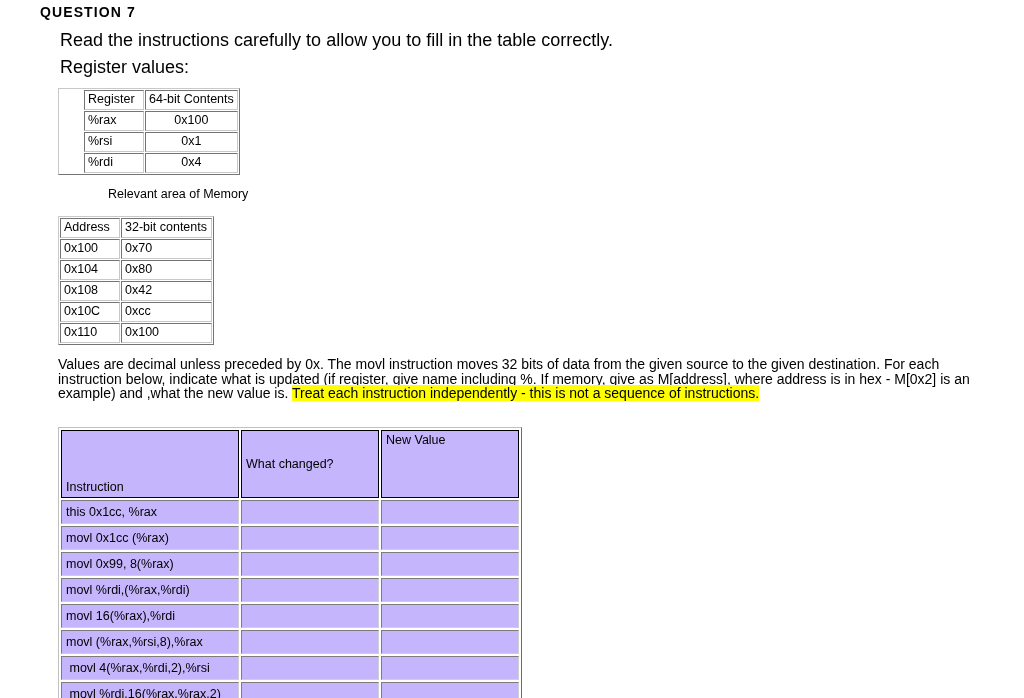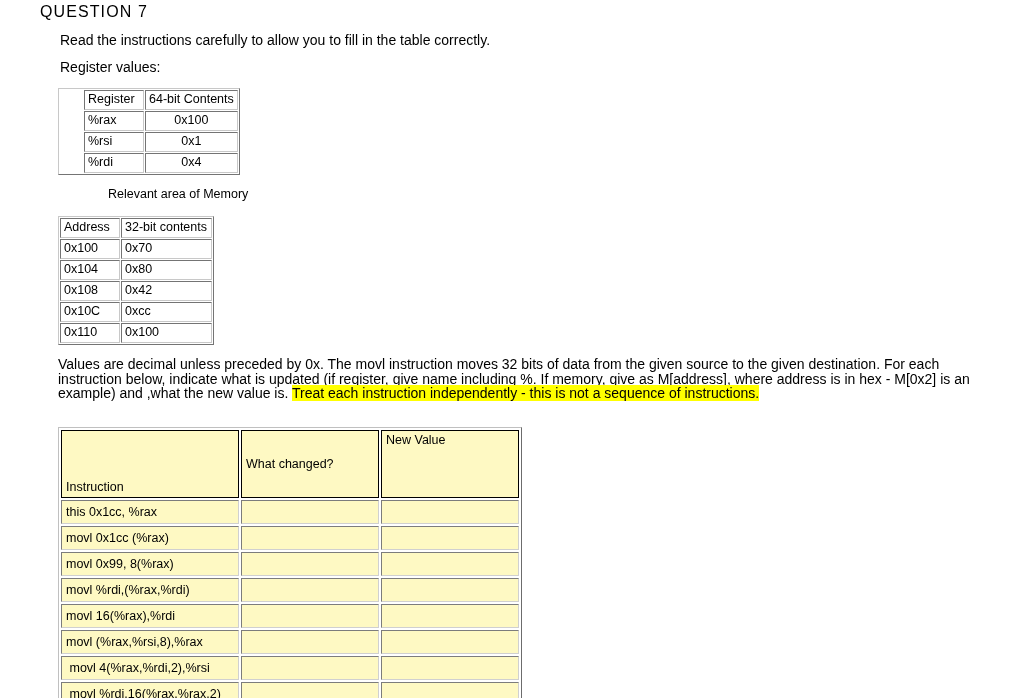--- a/index.html
+++ b/index.html
@@ -19,30 +19,30 @@
   .page {
     position: relative;
     width: 1024px;
     height: 698px;
   }
 
   .q-title {
     position: absolute;
     left: 40px;
     top: 4px;
-    font-size: 16px;
-    font-weight: normal;
+    font-size: 14px;
+    font-weight: bold;
     letter-spacing: 1.1px;
     line-height: 16px;
   }
 
   .intro-line {
     position: absolute;
     left: 60px;
-    font-size: 14px;
+    font-size: 18px;
     line-height: 15px;
   }
   .intro-1 { top: 33px; }
   .intro-2 { top: 60px; }
 
   .mem-label {
     position: absolute;
     left: 60px;
     top: 187px;
     font-size: 12.5px;
@@ -95,21 +95,21 @@
     left: 58px;
     top: 427px;
     border-collapse: separate;
     border-spacing: 2px;
     border: 1px outset #c0c0c0;
     background: #ffffff;
     font-size: 12.5px;
   }
   #answer-table td {
     border: 1px inset #d0d0d0;
-    background: #fef9c3;
+    background: #c4b5fd;
     padding: 2px 4px;
     line-height: 15px;
     white-space: pre;
   }
   #answer-table tr.header-row td {
     border: 1px solid #000000;
     height: 62px;
   }
   #answer-table tr.header-row td.h-instruction {
     vertical-align: bottom;

